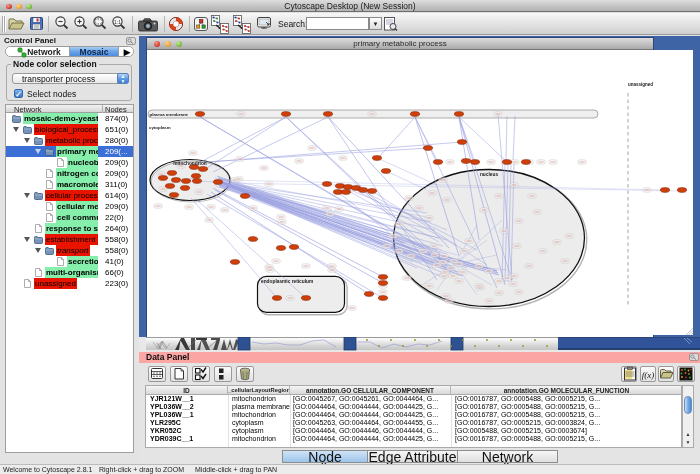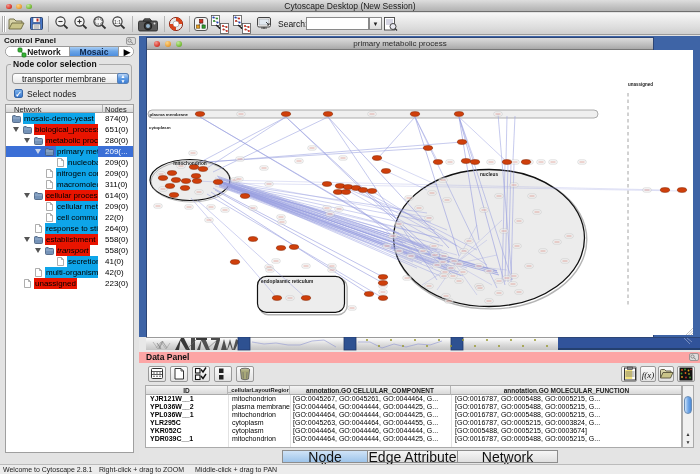--- a/index.html
+++ b/index.html
@@ -21,21 +21,21 @@
 #combo{left:12px;top:37px;width:117px;height:11px;background:linear-gradient(#fff,#e9e9e9);border:1px solid #999;border-radius:3px;font-size:8.5px;color:#111;text-align:left;padding-left:9px;line-height:10px;}
 #combostep{left:117px;top:37px;width:12px;height:11px;border-radius:2px 3px 3px 2px;background:linear-gradient(#b8d4f6,#5e9be4 50%,#3f7fd4);border:1px solid #5580b8;color:#fff;font-size:5px;line-height:5px;text-align:center;}
 #checkbox{left:14px;top:53px;width:9px;height:9px;background:linear-gradient(#7db4ee,#3a77cc);border:1px solid #3767a8;border-radius:2px;color:#fff;font-size:8px;line-height:9px;text-align:center;font-weight:bold;}
 #cblabel{left:27px;top:53px;font-size:8.5px;color:#111;}
 
 #treehead{left:5px;top:68px;width:129px;height:9px;background:linear-gradient(#f2f2f2,#d6d6d6);border:1px solid #9f9f9f;font-size:7.5px;color:#222;}
 #tree{left:5px;top:77px;width:129px;height:340px;background:#fff;border:1px solid #9f9f9f;border-top:none;overflow:hidden;}
 .trow{position:relative;width:100%;height:11px;font-size:8px;white-space:nowrap;}
 .trow .lbl{position:absolute;top:0;height:11px;line-height:11px;padding:0 1px;color:#000;overflow:hidden;}
 .trow .cnt{position:absolute;left:99px;top:0;height:11px;line-height:11px;font-size:8px;color:#000;}
-.grn{background:#0ea5e9;}
+.grn{background:#86efac;font-weight:bold;}
 .red{background:#e91400;}
 .arrow{position:absolute;top:3px;width:0;height:0;border-left:3.5px solid transparent;border-right:3.5px solid transparent;border-top:5px solid #555;}
 .folder{position:absolute;top:1.5px;width:9px;height:8px;}
 .file{position:absolute;top:1px;width:7px;height:9px;}
 
 #mdi{left:139px;top:36px;width:561px;height:316px;background:#3e64a6;overflow:hidden;}
 #iwin{left:7px;top:1px;width:508px;height:301px;background:#fff;border:1px solid #2c4576;}
 #iwtitle{left:0;top:0;width:100%;height:12px;background:linear-gradient(#dcdcdc,#b9b9b9 70%,#a8a8a8);border-bottom:1px solid #777;}
 #iwtitle .tl{position:absolute;top:3px;width:6px;height:6px;border-radius:50%;}
 #iwtext{width:100%;text-align:center;font-size:8px;color:#2a2a2a;line-height:12px;}
@@ -191,21 +191,21 @@
     <div class="seg" style="left:63px;width:50px;background:linear-gradient(#a8cdf4,#6aa4e6 50%,#4e8ede);color:#102a50;border-left:1px solid #9a9a9a;border-right:1px solid #9a9a9a;">Mosaic</div>
     <div class="seg" style="left:113px;width:16px;background:#fff;color:#000;">▶</div>
   </div>
   <svg class="abs" style="left:17px;top:11px;z-index:2;" width="10" height="11" viewBox="0 0 10 11">
     <line x1="3" y1="3" x2="7" y2="8" stroke="#2a9a2a" stroke-width="1"></line>
     <rect x="1" y="1" width="4" height="4" rx="1" fill="#35b535" stroke="#1c7a1c" stroke-width="0.8"></rect>
     <rect x="5" y="6" width="4" height="4" rx="1" fill="#35b535" stroke="#1c7a1c" stroke-width="0.8"></rect>
   </svg>
   <div class="abs" id="gblabel">Node color selection</div>
   <div class="abs" id="groupbox"></div>
-  <div class="abs" id="combo">transporter membrane</div>
+  <div class="abs" id="combo">transporter process</div>
   <div class="abs" id="combostep">▲<br>▼</div>
   <div class="abs" id="checkbox">✓</div>
   <div class="abs" id="cblabel">Select nodes</div>
   <div class="abs" id="treehead">
     <span style="position:absolute;left:8px;top:0;line-height:9px;">Network</span>
     <span style="position:absolute;left:99px;top:0;line-height:9px;">Nodes</span>
     <span style="position:absolute;left:96px;top:0;width:1px;height:9px;background:#b0b0b0;"></span>
   </div>
   <div class="abs" id="tree">
       <div class="trow">
@@ -325,21 +325,21 @@
         </svg>
         <span class="lbl grn" style="left:61px;max-width:31px;">secretion</span>
         <span class="cnt">41(0)</span>
       </div>
 <div class="trow">
         <svg class="file" style="left:29px;" width="7" height="9" viewBox="0 0 7 9">
           <path d="M0.5 0.5 L4.5 0.5 L6.5 2.5 L6.5 8.5 L0.5 8.5 Z" fill="#fff" stroke="#999" stroke-width="0.8"></path>
           <path d="M4.5 0.5 L4.5 2.5 L6.5 2.5" fill="none" stroke="#999" stroke-width="0.8"></path>
         </svg>
         <span class="lbl grn" style="left:39px;max-width:53px;">multi-organism pro</span>
-        <span class="cnt">42(0)</span>
+        <span class="cnt">66(0)</span>
       </div>
 <div class="trow">
         <svg class="file" style="left:18px;" width="7" height="9" viewBox="0 0 7 9">
           <path d="M0.5 0.5 L4.5 0.5 L6.5 2.5 L6.5 8.5 L0.5 8.5 Z" fill="#fff" stroke="#999" stroke-width="0.8"></path>
           <path d="M4.5 0.5 L4.5 2.5 L6.5 2.5" fill="none" stroke="#999" stroke-width="0.8"></path>
         </svg>
         <span class="lbl red" style="left:28px;max-width:64px;">unassigned</span>
         <span class="cnt">223(0)</span>
       </div>
     </div>

